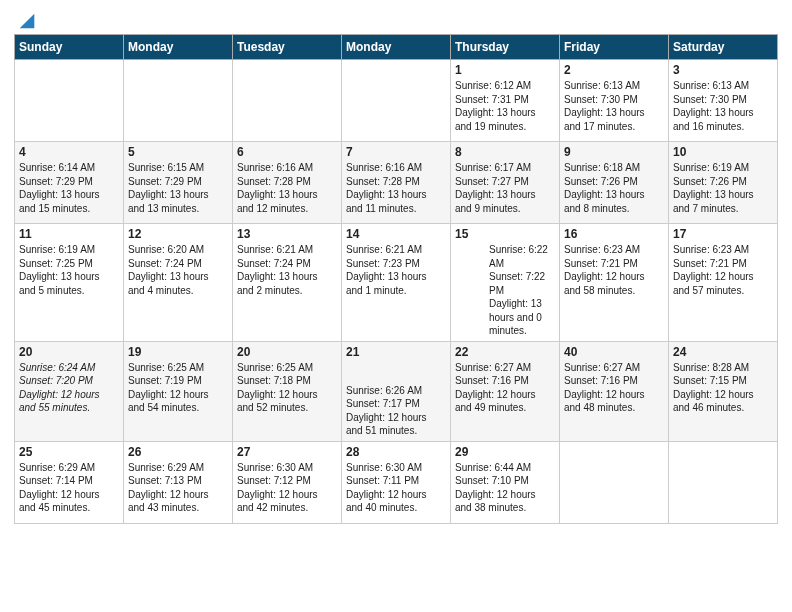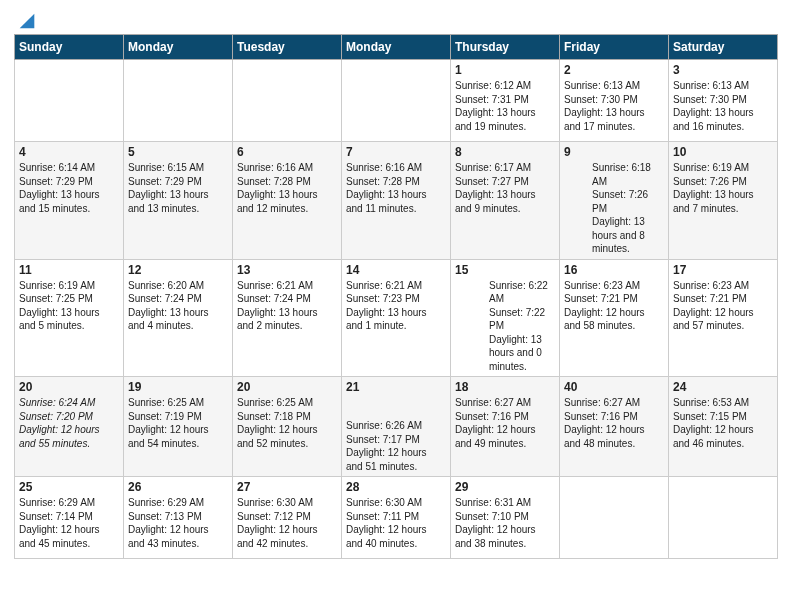--- a/index.html
+++ b/index.html
@@ -185,21 +185,21 @@
 Daylight: 13 hours and 11 minutes.</div>
           </td>
           <td>
             <span class="day-num">8</span>
             <div class="day-info" style="white-space: pre-line;">Sunrise: 6:17 AM
 Sunset: 7:27 PM
 Daylight: 13 hours and 9 minutes.</div>
           </td>
           <td>
             <span class="day-num">9</span>
-            <div class="day-info" style="white-space: pre-line; margin-left: 28px;">Sunrise: 6:18 AM
+            <div class="day-info" style="white-space: pre-line;">Sunrise: 6:18 AM
 Sunset: 7:26 PM
 Daylight: 13 hours and 8 minutes.</div>
           </td>
           <td>
             <span class="day-num">10</span>
             <div class="day-info" style="white-space: pre-line;">Sunrise: 6:19 AM
 Sunset: 7:26 PM
 Daylight: 13 hours and 7 minutes.</div>
           </td>
         </tr>
@@ -266,34 +266,34 @@
 Sunset: 7:18 PM
 Daylight: 12 hours and 52 minutes.</div>
           </td>
           <td>
             <span class="day-num">21</span>
             <div class="day-info" style="white-space: pre-line; margin-top: 25px;">Sunrise: 6:26 AM
 Sunset: 7:17 PM
 Daylight: 12 hours and 51 minutes.</div>
           </td>
           <td>
-            <span class="day-num">18</span>
+            <span class="day-num">22</span>
             <div class="day-info" style="white-space: pre-line;">Sunrise: 6:27 AM
 Sunset: 7:16 PM
 Daylight: 12 hours and 49 minutes.</div>
           </td>
           <td>
             <span class="day-num">40</span>
             <div class="day-info" style="white-space: pre-line;">Sunrise: 6:27 AM
 Sunset: 7:16 PM
 Daylight: 12 hours and 48 minutes.</div>
           </td>
           <td>
             <span class="day-num">24</span>
-            <div class="day-info" style="white-space: pre-line;">Sunrise: 6:53 AM
+            <div class="day-info" style="white-space: pre-line;">Sunrise: 8:28 AM
 Sunset: 7:15 PM
 Daylight: 12 hours and 46 minutes.</div>
           </td>
         </tr>
         <tr>
           <td>
             <span class="day-num">25</span>
             <div class="day-info" style="white-space: pre-line;">Sunrise: 6:29 AM
 Sunset: 7:14 PM
 Daylight: 12 hours and 45 minutes.</div>
@@ -311,21 +311,21 @@
 Daylight: 12 hours and 42 minutes.</div>
           </td>
           <td>
             <span class="day-num">28</span>
             <div class="day-info" style="white-space: pre-line;">Sunrise: 6:30 AM
 Sunset: 7:11 PM
 Daylight: 12 hours and 40 minutes.</div>
           </td>
           <td>
             <span class="day-num">29</span>
-            <div class="day-info" style="white-space: pre-line;">Sunrise: 6:31 AM
+            <div class="day-info" style="white-space: pre-line;">Sunrise: 6:44 AM
 Sunset: 7:10 PM
 Daylight: 12 hours and 38 minutes.</div>
           </td>
           <td></td>
           <td></td>
         </tr>
       </tbody>
   </table>
 </div>
 

